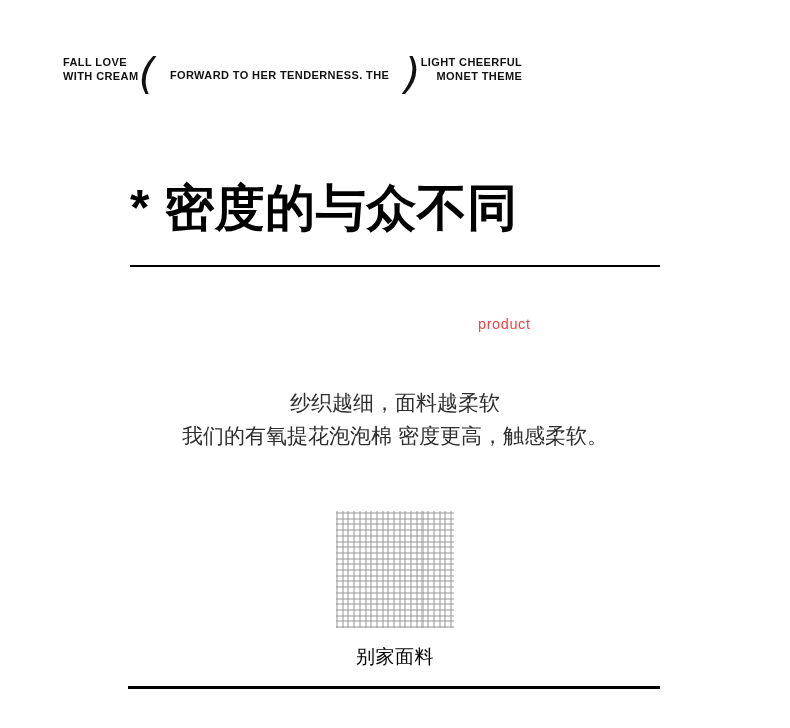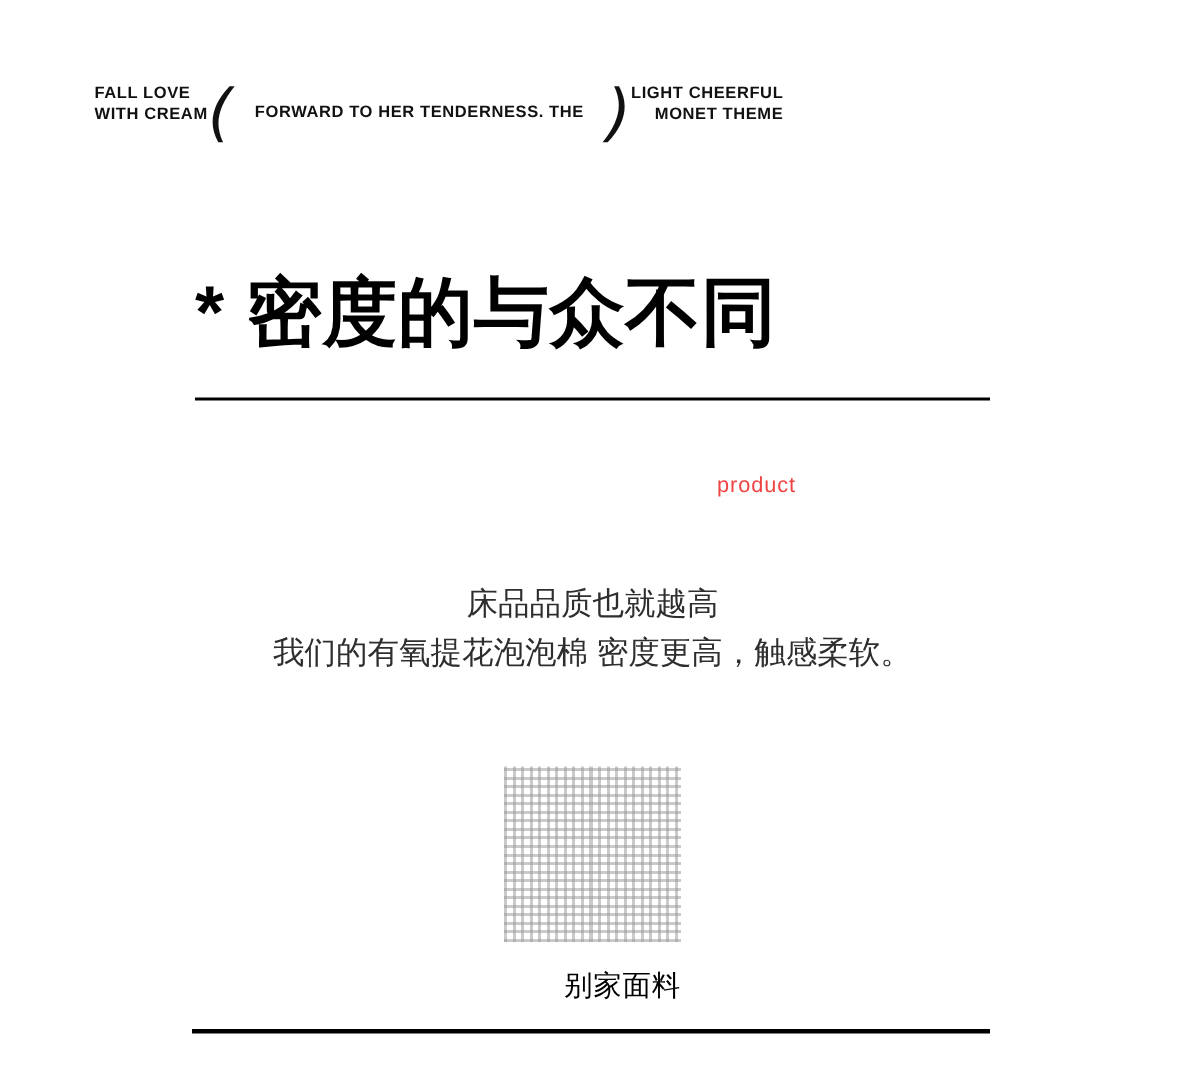--- a/index.html
+++ b/index.html
@@ -126,21 +126,21 @@
     top: 511px;
     left: 0;
     width: 790px;
     display: flex;
     justify-content: center;
     gap: 48px;
   }
   .swatch-col {
     display: flex;
     flex-direction: column;
-    align-items: flex-end;
+    align-items: center;
   }
   .swatch {
     width: 118px;
     height: 117px;
   }
   .swatch-light {
     background-color: #ffffff;
     background-image:
       repeating-linear-gradient(90deg, rgba(150,150,150,0.50) 0 2px, rgba(0,0,0,0) 2px 5.7px),
       repeating-linear-gradient(0deg,  rgba(150,150,150,0.50) 0 2px, rgba(0,0,0,0) 2px 5.7px);
@@ -185,21 +185,21 @@
 
   <h1 class="title">* 密度的与众不同</h1>
 
   <div class="divider divider-top"></div>
 
   <div class="subrow">
     <div class="product-label">product</div>
   </div>
 
   <div class="body-text">
-    <div>床品品质也就越高</div>
+    <div>纱织越细，面料越柔软</div>
     <div>我们的有氧提花泡泡棉 密度更高，触感柔软。</div>
   </div>
 
   <div class="swatches">
     <div class="swatch-col">
       <div class="swatch swatch-light"></div>
       <div class="swatch-label">别家面料</div>
     </div>
   </div>
 

